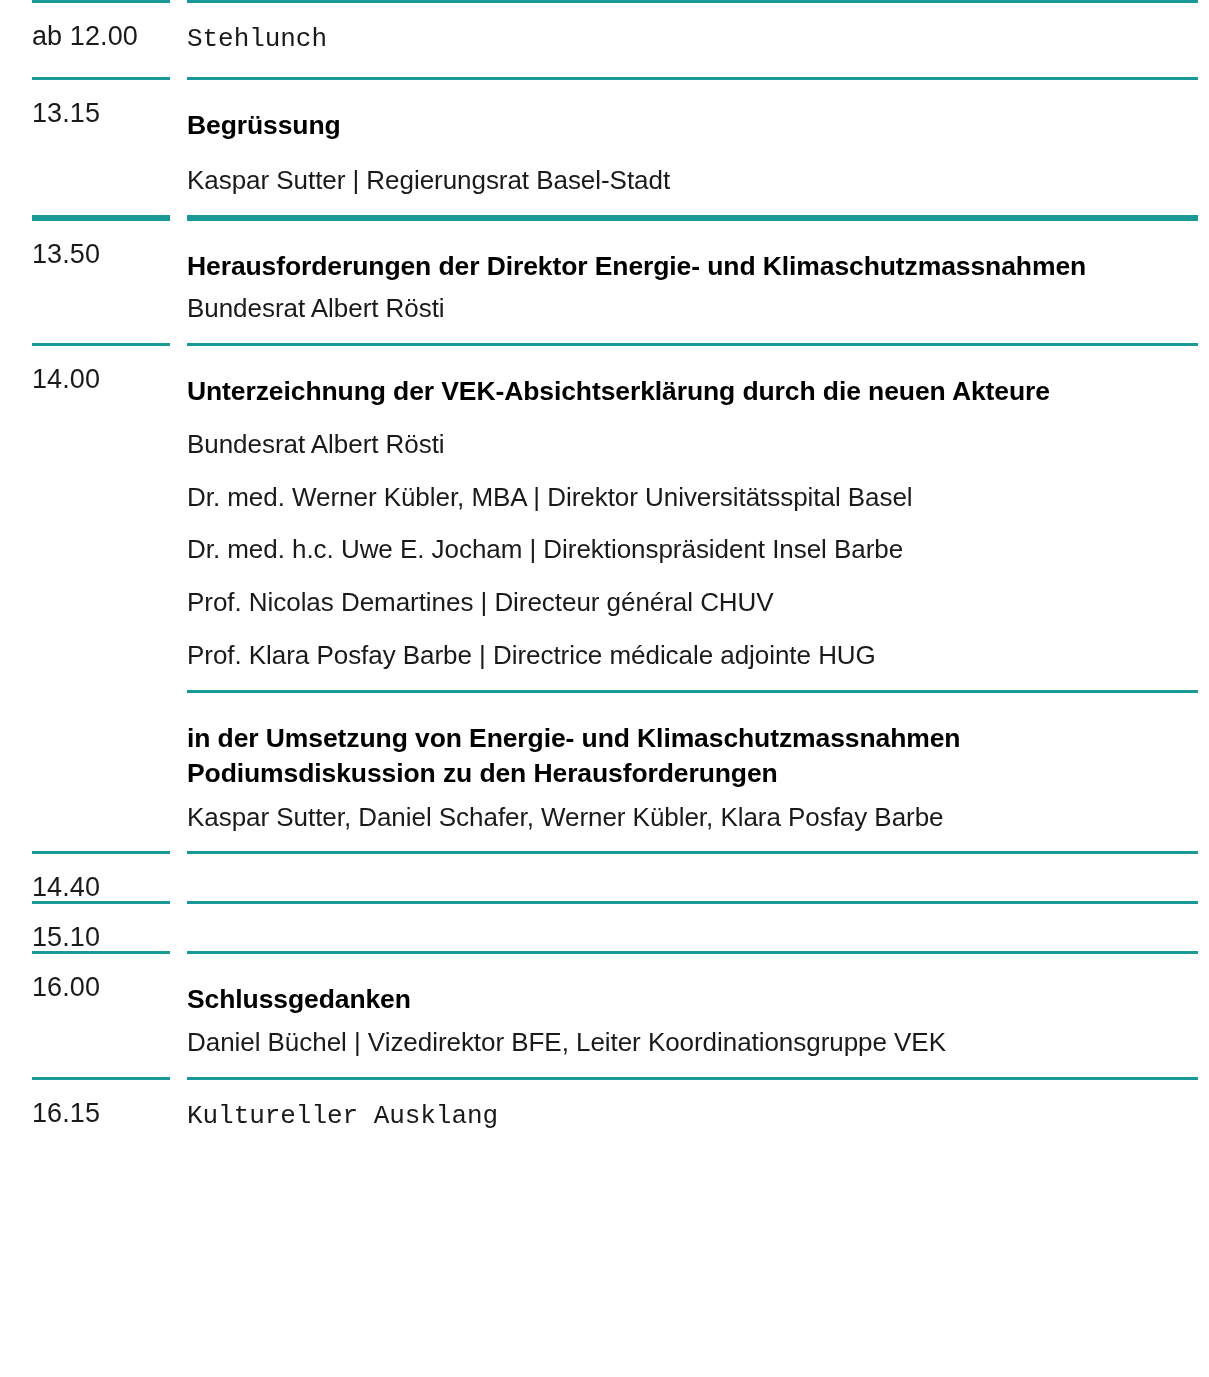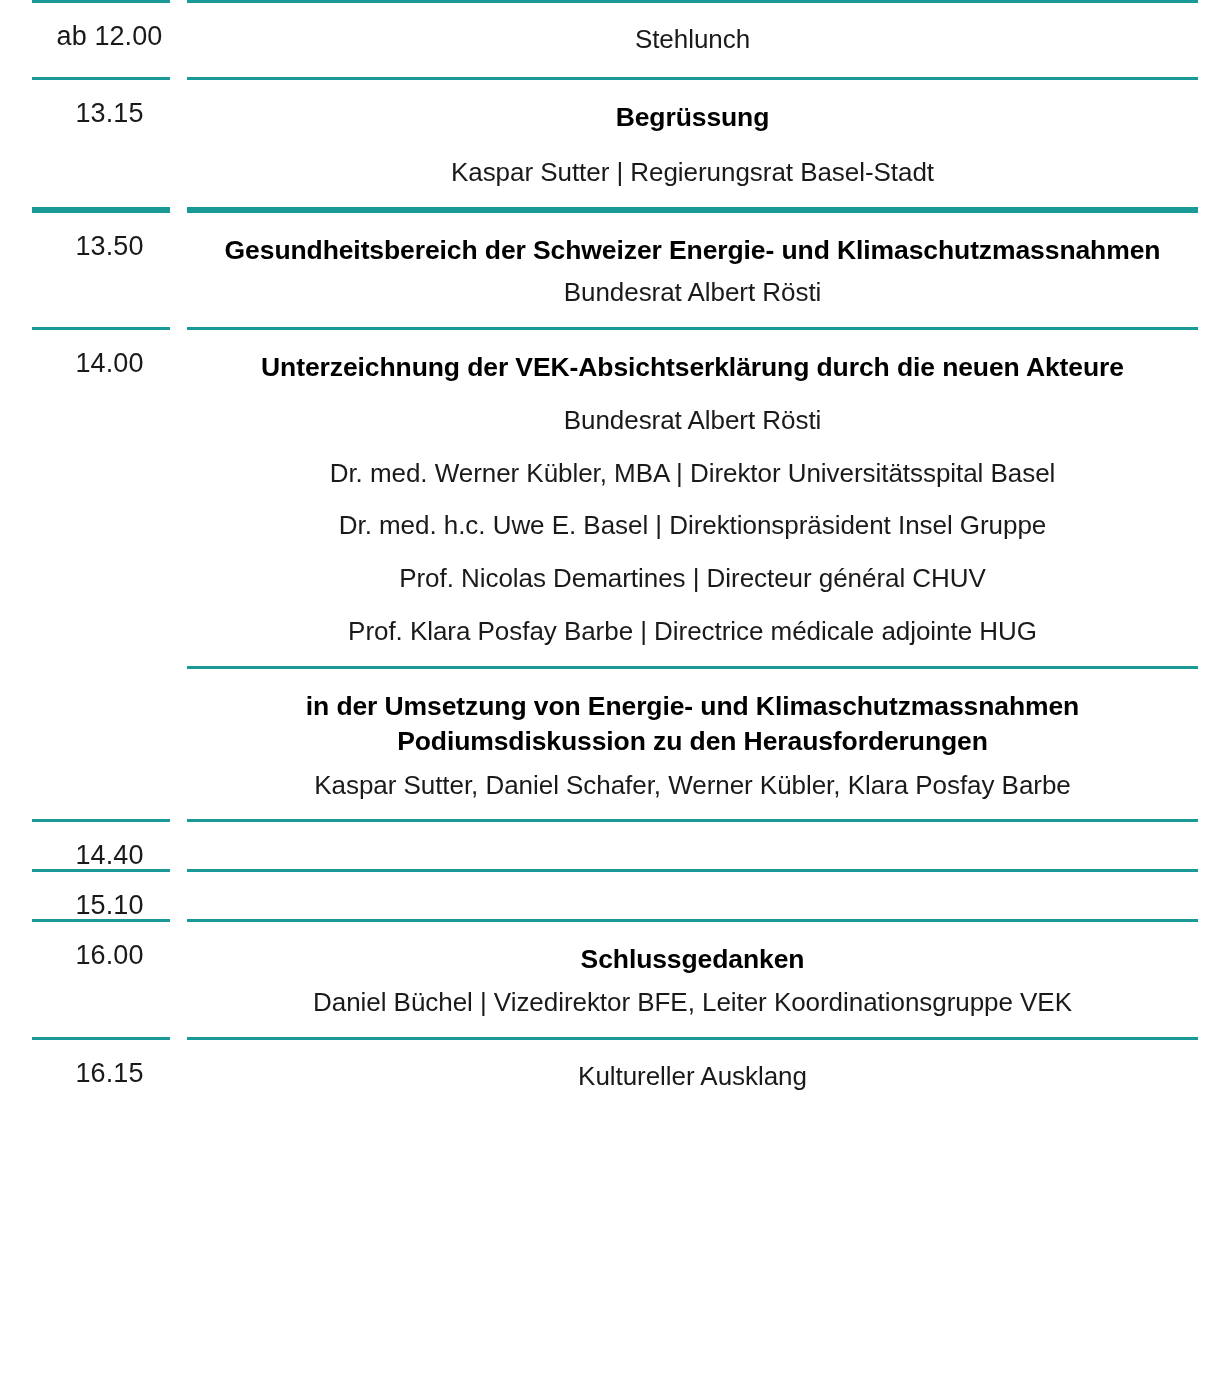--- a/index.html
+++ b/index.html
@@ -57,21 +57,20 @@
   .rules.no-time .rule-seg-time {
     background: transparent;
   }
 
   .row-inner {
     display: flex;
     width: 100%;
     padding-left: 32px;
     padding-right: 11px;
     box-sizing: border-box;
-    text-align: center;
   }
 
   .time-col {
     flex: 0 0 155px;
     width: 155px;
     font-size: 27px;
     line-height: 1.0;
     color: #1a1a1a;
     padding-top: 20px;
     letter-spacing: 0.1px;
@@ -84,20 +83,21 @@
     padding-top: 20px;
     padding-bottom: 17px;
   }
 
   .entry-title {
     font-size: 26.5px;
     font-weight: 700;
     line-height: 1.30;
     color: #000000;
     letter-spacing: -0.1px;
+    margin-top: 8px;
   }
   .entry-title.multiline {
     line-height: 1.34;
   }
 
   .entry-line {
     font-size: 26px;
     font-weight: 400;
     line-height: 1.30;
     color: #1a1a1a;
@@ -112,20 +112,21 @@
     margin-top: 19px;
   }
 
   
   .simple .body-col {
     padding-top: 20px;
     padding-bottom: 20px;
   }
   .simple .entry-line {
     margin-top: 0;
+    font-family: Liberation Mono, monospace;
   }
 </style>
 </head>
 <body>
 
 <div id="agenda">
 
   <div class="rules">
     <div class="rule-seg-time"></div>
     <div class="rule-gap"></div>
@@ -163,39 +164,39 @@
 
   <div class="rules">
     <div class="rule-seg-time"></div>
     <div class="rule-gap"></div>
     <div class="rule-seg-body"></div>
   </div>
   <div class="agenda-row">
     <div class="row-inner">
       <div class="time-col">13.50</div>
       <div class="body-col">
-        <div class="entry-title">Gesundheitsbereich der Schweizer Energie- und Klimaschutzmassnahmen</div>
+        <div class="entry-title">Herausforderungen der Direktor Energie- und Klimaschutzmassnahmen</div>
         <div class="entry-line tight">Bundesrat Albert Rösti</div>
       </div>
     </div>
   </div>
 
   <div class="rules">
     <div class="rule-seg-time"></div>
     <div class="rule-gap"></div>
     <div class="rule-seg-body"></div>
   </div>
   <div class="agenda-row">
     <div class="row-inner">
       <div class="time-col">14.00</div>
       <div class="body-col speakers">
         <div class="entry-title">Unterzeichnung der VEK-Absichtserklärung durch die neuen Akteure</div>
         <div class="entry-line tight">Bundesrat Albert Rösti</div>
         <div class="entry-line">Dr. med. Werner Kübler, MBA | Direktor Universitätsspital Basel</div>
-        <div class="entry-line">Dr. med. h.c. Uwe E. Basel | Direktionspräsident Insel Gruppe</div>
+        <div class="entry-line">Dr. med. h.c. Uwe E. Jocham | Direktionspräsident Insel Barbe</div>
         <div class="entry-line">Prof. Nicolas Demartines | Directeur général CHUV</div>
         <div class="entry-line">Prof. Klara Posfay Barbe | Directrice médicale adjointe HUG</div>
       </div>
     </div>
   </div>
 
   <div class="rules no-time">
     <div class="rule-seg-time"></div>
     <div class="rule-gap"></div>
     <div class="rule-seg-body"></div>

